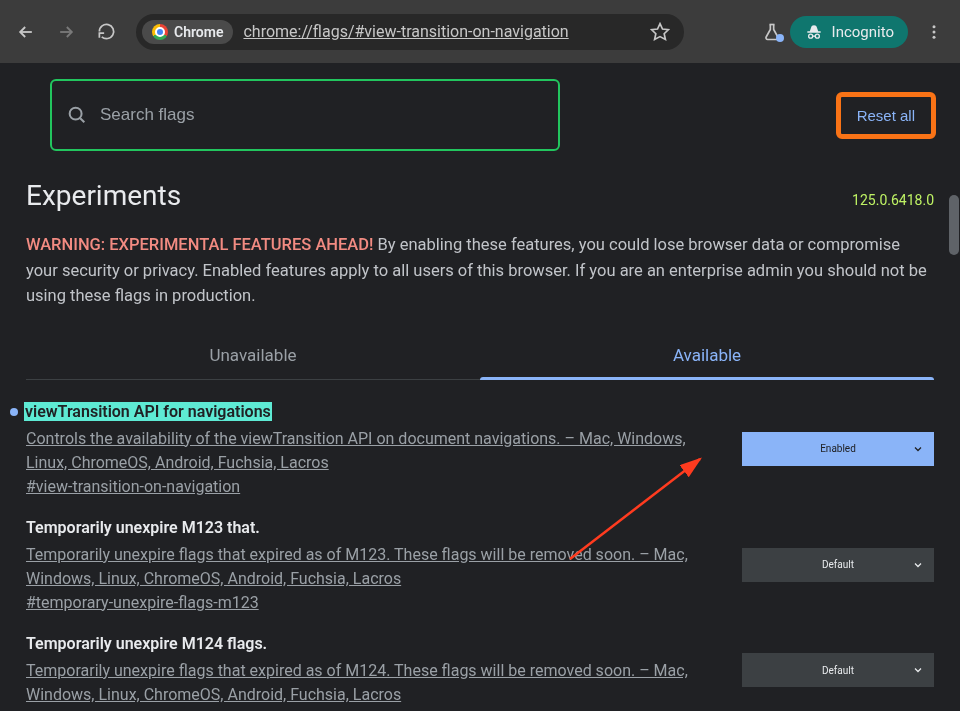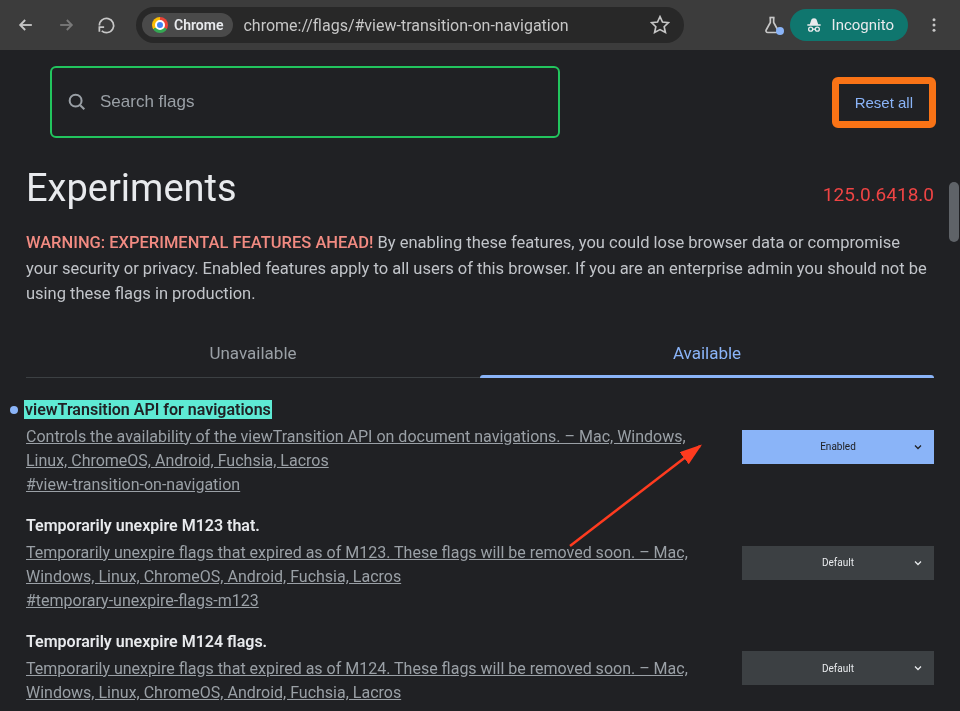--- a/index.html
+++ b/index.html
@@ -1,47 +1,47 @@
 <!DOCTYPE html>
 <html><head>
 <meta charset="utf-8">
 <style>
   * { box-sizing: border-box; margin: 0; padding: 0; }
   html, body { width: 960px; height: 711px; overflow: hidden; font-family: -apple-system, "Segoe UI", Roboto, Arial, sans-serif; background: #202124; color: #e8eaed; }
   
   
-  .chrome-bar { height: 50px; background: #3c3c3c; display: flex; align-items: center; padding: 0 8px; gap: 4px; }
+  .chrome-bar { height: 63px; background: #3c3c3c; display: flex; align-items: center; padding: 0 8px; gap: 4px; }
   .nav-btn { width: 36px; height: 36px; display: flex; align-items: center; justify-content: center; border-radius: 18px; color: #c7c7c7; }
   .nav-btn.disabled { color: #7a7a7a; }
   .omnibox { flex: 0 0 auto; display: flex; align-items: center; background: #282828; border-radius: 20px; height: 36px; margin-left: 8px; padding: 0 14px 0 6px; width: 548px; }
   .chrome-chip { display: flex; align-items: center; gap: 6px; background: #4a4a4a; border-radius: 14px; padding: 4px 10px; font-size: 14px; color: #e8eaed; font-weight: 600; }
   .chrome-logo { width: 16px; height: 16px; border-radius: 50%; background: conic-gradient(#ea4335 0 120deg, #34a853 120deg 240deg, #fbbc05 240deg 360deg); position: relative; }
   .chrome-logo::after { content:""; position:absolute; inset:3px; background:#4285f4; border-radius:50%; border:2px solid #fff; }
-  .url-text { color: #c7c7c7; font-size: 16px; margin-left: 10px; white-space: nowrap; overflow: hidden; }
+  .url-text { color: #c7c7c7; font-size: 16px; margin-left: 10px; white-space: nowrap; overflow: hidden; text-decoration: underline; }
   .omnibox-star { margin-left: auto; color: #c7c7c7; }
   .right-icons { display: flex; align-items: center; gap: 8px; margin-left: auto; }
   .labs-icon { position: relative; color: #c7c7c7; }
   .labs-dot { position: absolute; bottom: 0px; right: -2px; width: 8px; height: 8px; background: #8ab4f8; border-radius: 50%; }
   .incognito-pill { display: flex; align-items: center; gap: 8px; background: #0f766e; border-radius: 20px; padding: 6px 14px; font-size: 15px; color: #e8eaed; }
   .menu-dots { color: #c7c7c7; width: 36px; display:flex; align-items:center; justify-content:center; }
   svg { display: block; }
 
   
   .page { position: relative; height: calc(711px - 50px); overflow-y: auto; }
   .scrollbar-thumb { position: absolute; right: 1px; top: 132px; width: 10px; height: 60px; background: #5f6368; border-radius: 5px; }
   .top-row { display: flex; align-items: center; padding: 16px 24px 0 50px; gap: 16px; }
   .search-wrap { flex: 0 0 auto; width: 510px; height: 72px; border: 2px solid #22c55e; border-radius: 6px; display: flex; align-items: center; padding: 0 14px; gap: 12px; background: #202124; }
   .search-wrap input { flex: 1; background: transparent; border: none; outline: none; color: #e8eaed; font-size: 17px; }
   .search-wrap input::placeholder { color: #9aa0a6; }
-  .reset-btn { margin-left: auto; border: 7px solid #f97316; border-radius: 6px; padding: 10px 16px; font-size: 15px; color: #8ab4f8; background: transparent; cursor: pointer; }
+  .reset-btn { margin-left: auto; border: 5px solid #f97316; border-radius: 6px; padding: 10px 16px; font-size: 15px; color: #8ab4f8; background: transparent; cursor: pointer; }
 
   .content { padding: 28px 26px 0 26px; }
   .title-row { display: flex; align-items: baseline; justify-content: space-between; }
-  h1 { font-size: 38px; font-weight: 400; color: #e8eaed; }
-  .version { font-size: 19px; color: #ef4444; }
+  h1 { font-size: 28px; font-weight: 400; color: #e8eaed; }
+  .version { font-size: 14px; color: #bef264; }
   .warning-block { margin-top: 20px; font-size: 16.5px; line-height: 1.55; color: #c1c4c9; }
   .warning-lead { color: #f28b82; font-weight: 500; }
 
   .tabs { display: flex; margin-top: 22px; border-bottom: 1px solid #3c4043; }
   .tab { flex: 1; text-align: center; padding: 14px 0; font-size: 17px; color: #9aa0a6; cursor: pointer; position: relative; }
   .tab.active { color: #8ab4f8; }
   .tab.active::after { content:""; position:absolute; left:0; right:0; bottom:-1px; height:3px; background:#8ab4f8; border-radius:3px 3px 0 0; }
 
   .flag { display: flex; padding: 22px 0 0 0; gap: 20px; position: relative; }
   .flag-body { flex: 1; }

